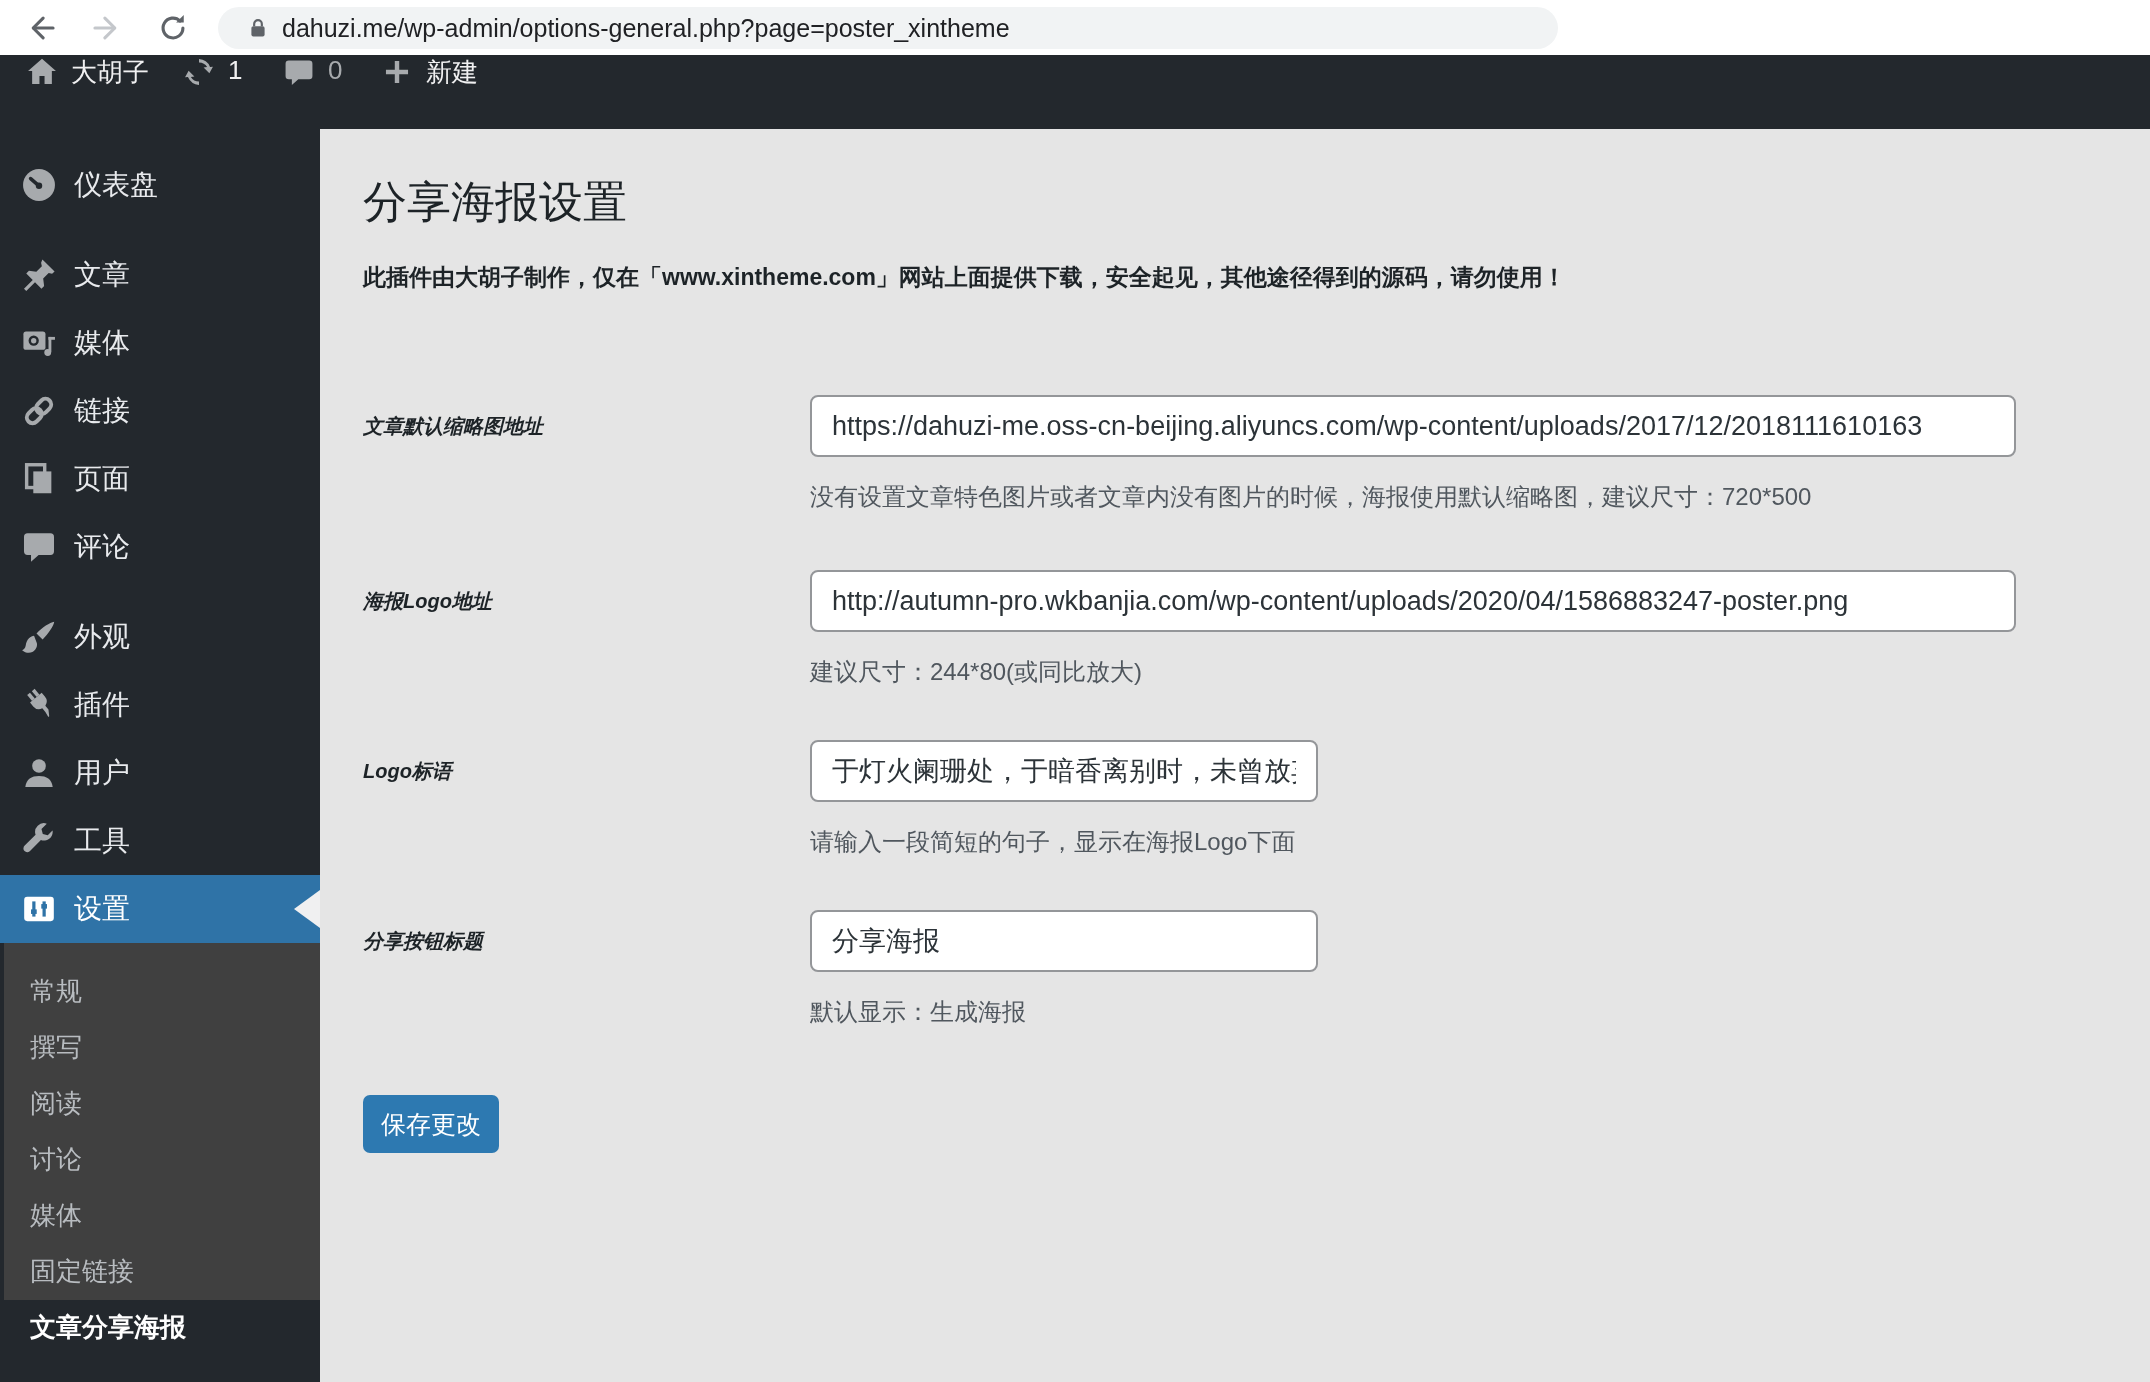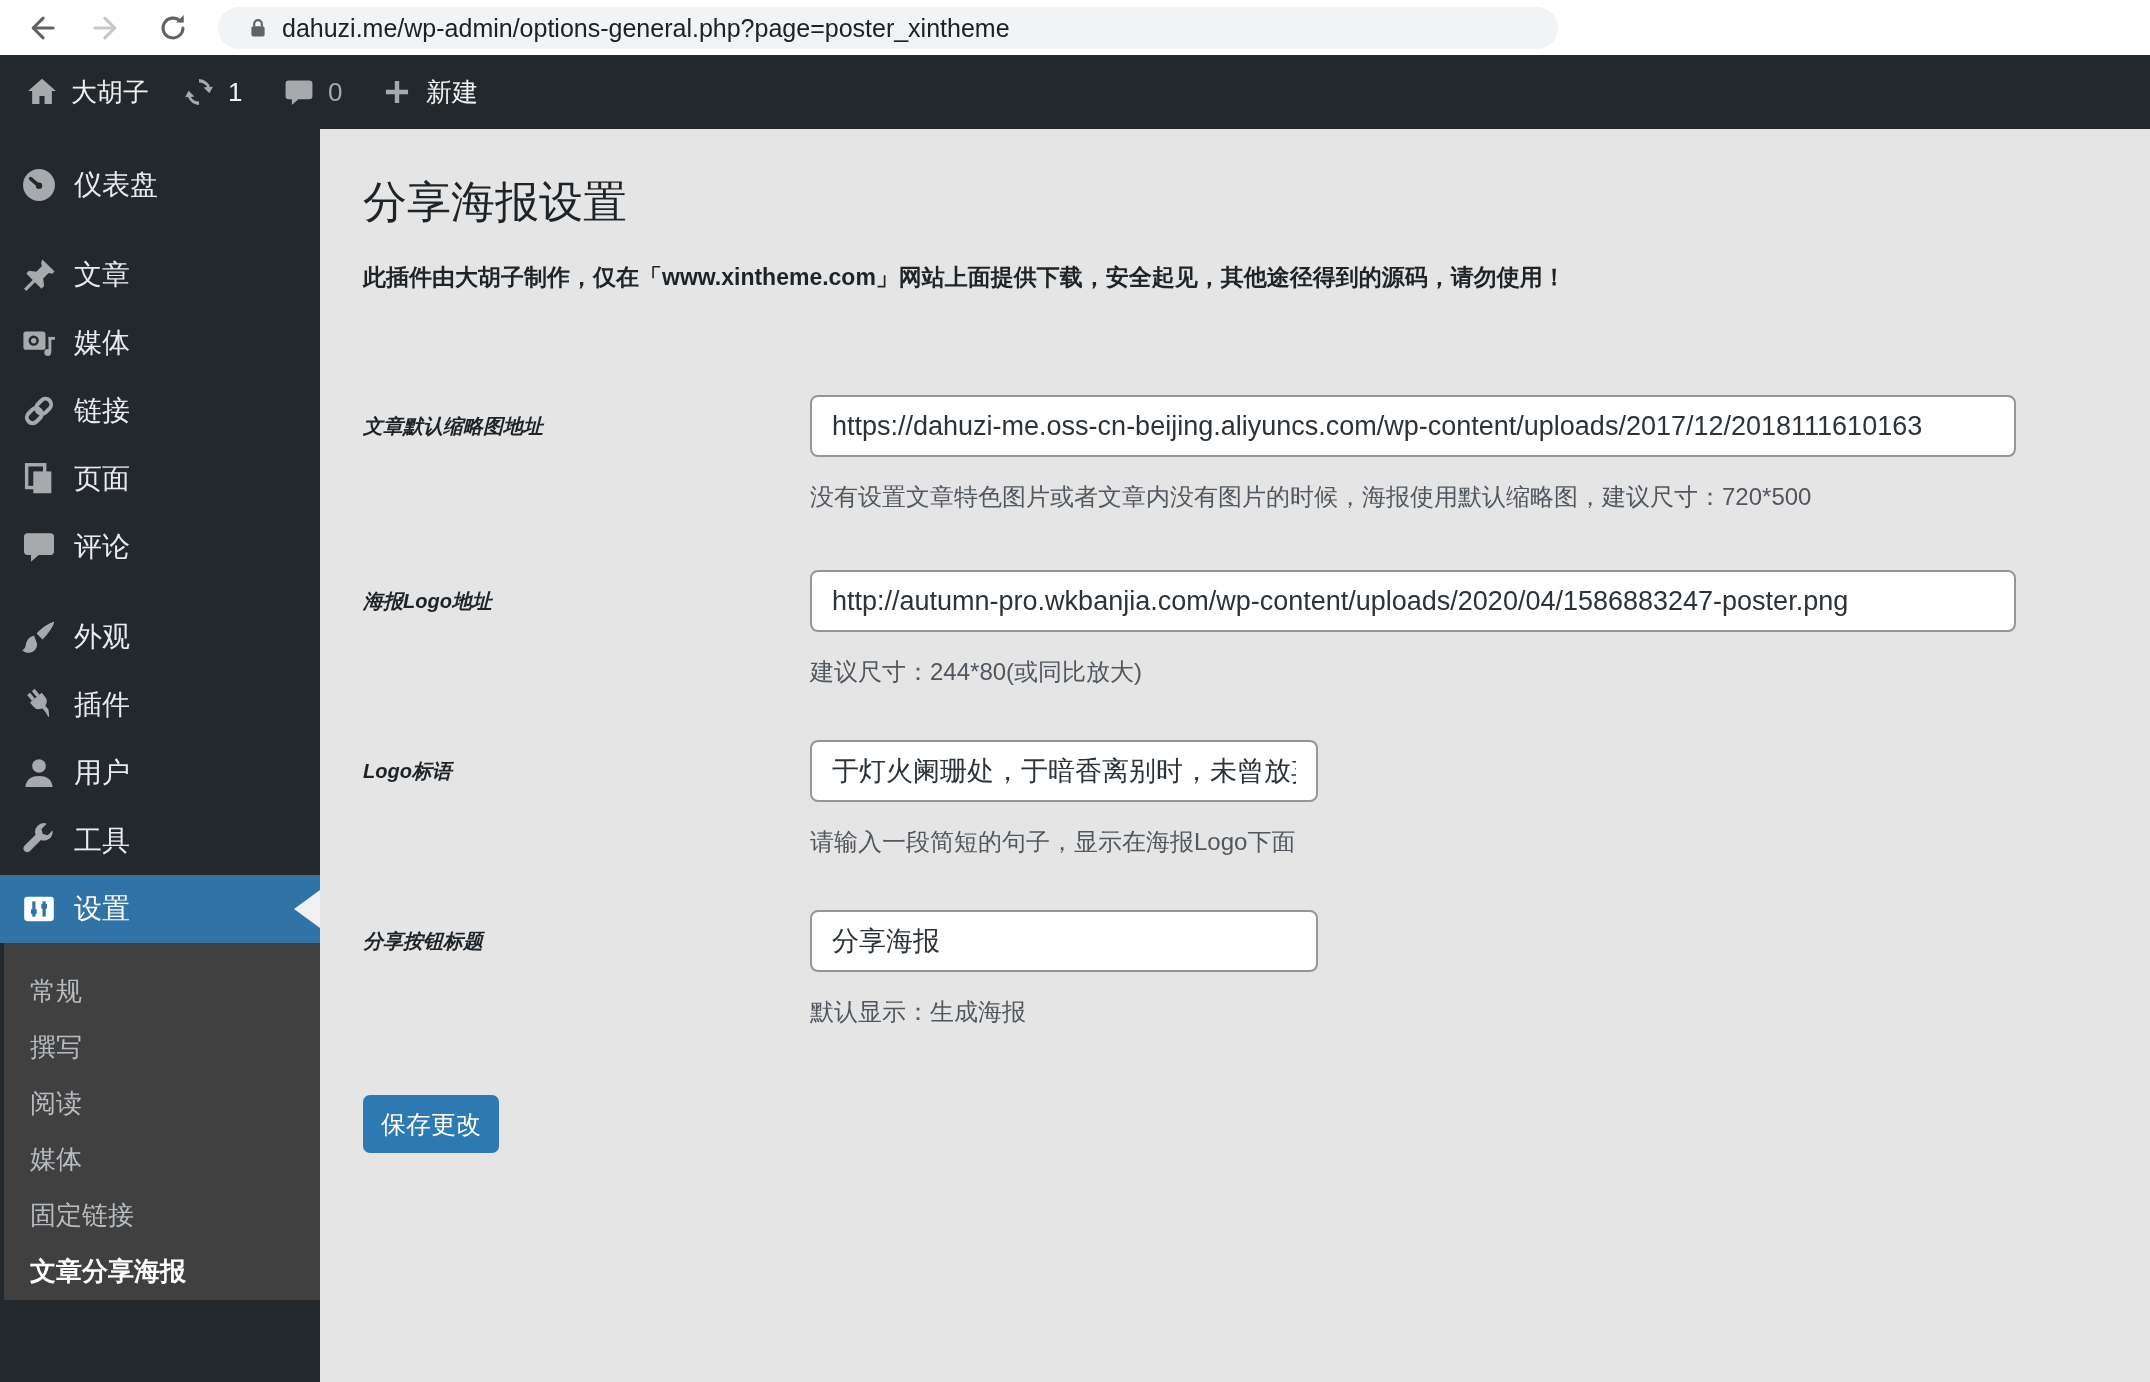--- a/index.html
+++ b/index.html
@@ -11,21 +11,21 @@
   .nav-ic { position:absolute; top:11px; width:34px; height:34px; }
   .nav-ic svg { width:34px; height:34px; }
   .omnibox { position:absolute; left:218px; top:7px; width:1340px; height:42px;
     background:#f1f3f4; border-radius:21px; }
   .lock { position:absolute; left:28px; top:9px; width:24px; height:24px; }
   .url-text { position:absolute; left:64px; top:0; height:42px; line-height:42px;
     font-size:25px; color:#202124; white-space:nowrap; }
 
   
   .adminbar { position:absolute; left:0; top:55px; width:2150px; height:74px; background:#23282d; }
-  .ab-item { position:absolute; top:0; height:74px; display:flex; align-items:center; gap:12px;
+  .ab-item { position:absolute; top:0; height:74px; display:flex; gap:12px;
     color:#f0f0f1; font-size:26px; }
   .ab-item svg { width:34px; height:34px; }
   .ab-count-dim { color:#a7aaad; }
 
   
   .sidebar { position:absolute; left:0; top:129px; width:320px; height:1253px; background:#23282d; }
   .menu-gap { height:22px; }
   .menu-pad { height:22px; }
   .menu-item { position:relative; height:68px; display:flex; align-items:center; cursor:pointer; }
   .menu-item .mi { position:absolute; left:20px; width:38px; height:38px; }
@@ -248,20 +248,21 @@
         </svg>
     </span>
     <span class="ml">设置</span>
     <span class="arrow-notch"></span>
   </div>
 
   <div class="submenu">
     <div class="submenu-item">常规</div>
     <div class="submenu-item">撰写</div>
     <div class="submenu-item">阅读</div>
+    <div class="submenu-item">讨论</div>
     <div class="submenu-item">媒体</div>
     <div class="submenu-item">固定链接</div>
     <div class="submenu-item current">文章分享海报</div>
   </div>
   <div class="sidebar-bottom"></div>
 </div>
 
 <div class="content">
   <h1 class="page-title">分享海报设置</h1>
   <div class="notice">此插件由大胡子制作，仅在「www.xintheme.com」网站上面提供下载，安全起见，其他途径得到的源码，请勿使用！</div>

